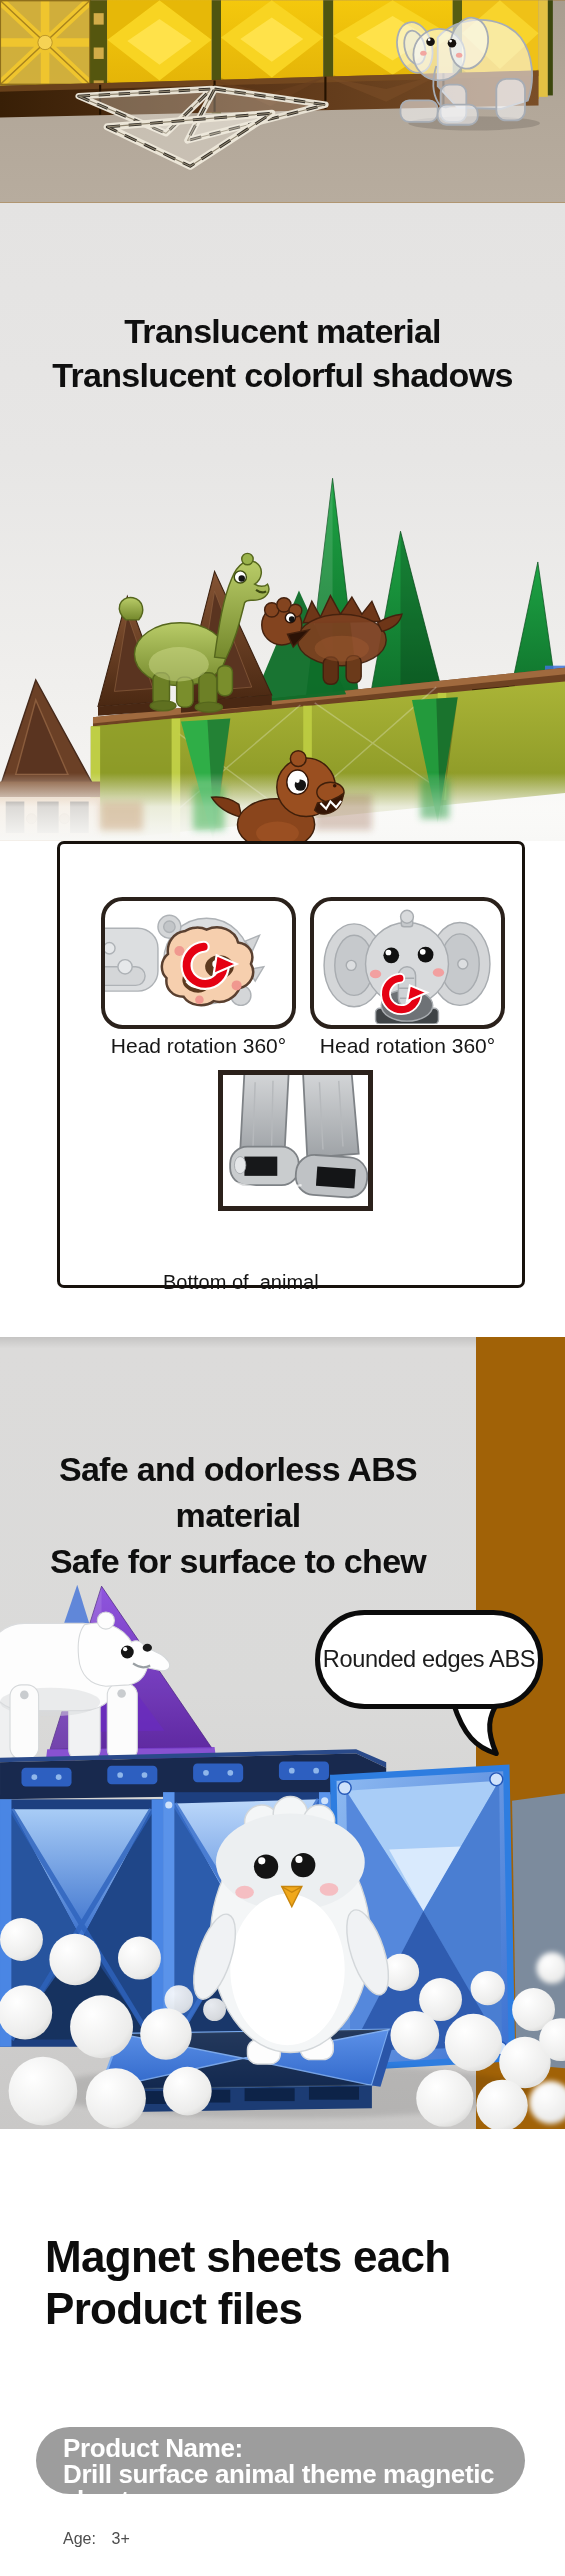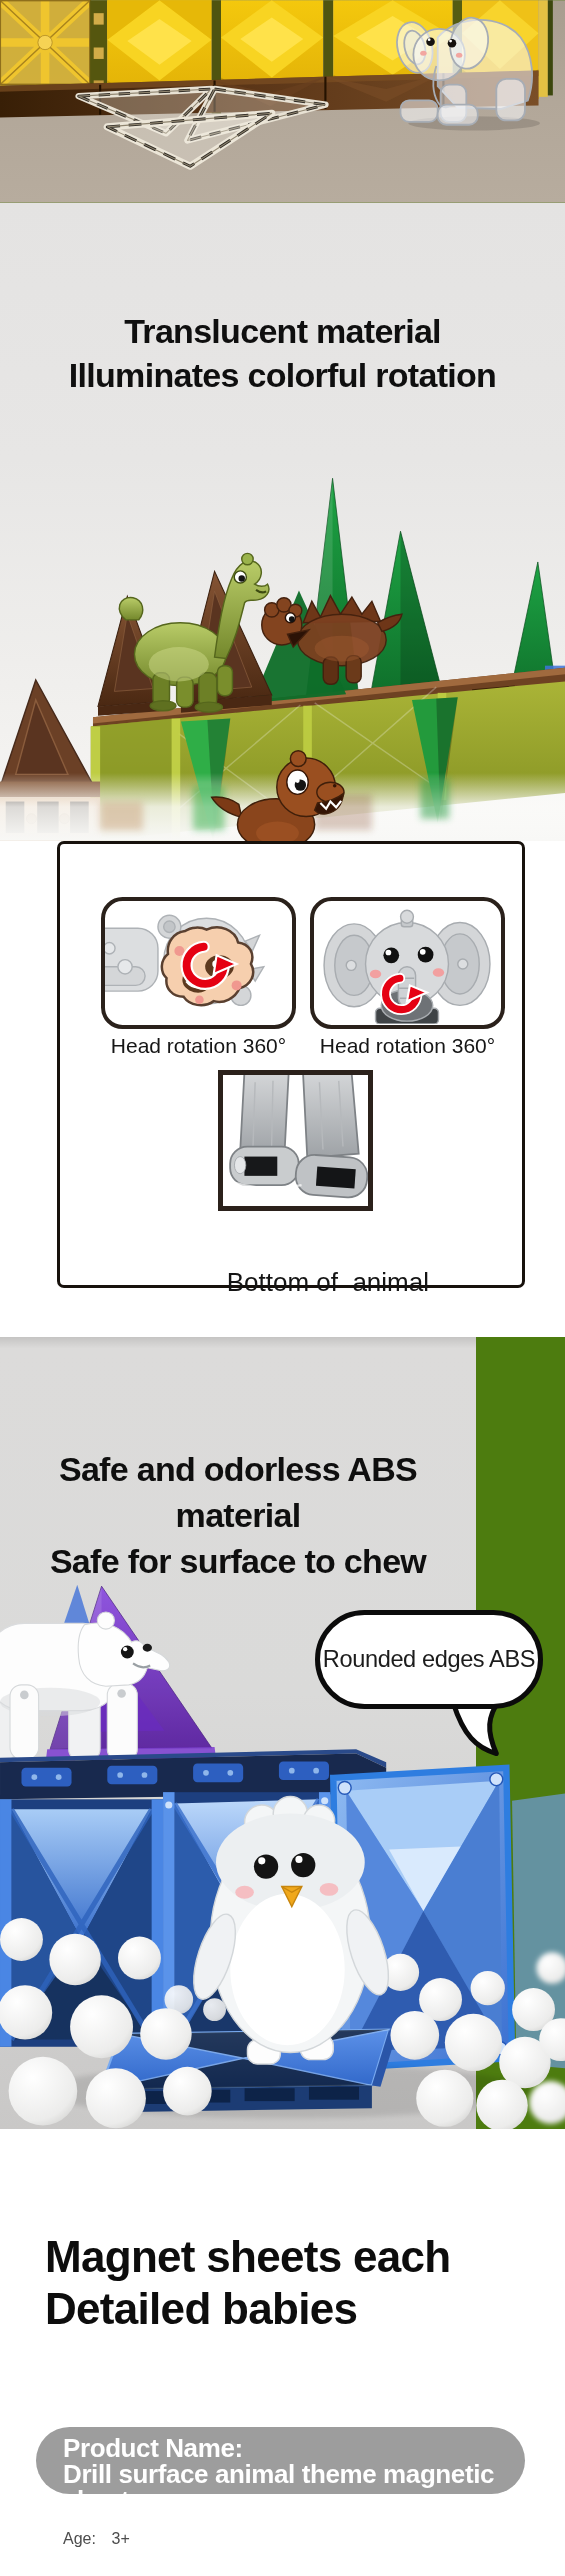--- a/index.html
+++ b/index.html
@@ -1,16 +1,16 @@
 <!DOCTYPE html>
 <html style="font-size:11.4px"><head>
 <meta charset="utf-8">
 <style>
   html,body{margin:0;padding:0;background:#fff;}
-  .page{position:relative;width:565px;height:2576px;overflow:hidden;background:#4d7c0f;
+  .page{position:relative;width:565px;height:2576px;overflow:hidden;background:#a16207;
         font-family:"Liberation Sans",sans-serif;}
   .abs{position:absolute;}
   svg{display:block;}
 
   
   #sec-hero{left:0;top:0;width:565px;height:203px;}
 
   
   #sec-translucent{left:0;top:203px;width:565px;height:638px;
      background:linear-gradient(180deg,#e4e3e2 0%,#e7e6e5 40%,#efeeec 72%,#f7f6f4 100%);}
@@ -23,22 +23,22 @@
   #sec-box{left:0;top:841px;width:565px;height:496px;background:#fff;}
   .feature-box{left:57px;top:0;width:468px;height:447px;box-sizing:border-box;
      border:3.6px solid #17110c;border-radius:7px;background:#fff;}
   .feature-card{box-sizing:border-box;border:4.3px solid #2a211b;border-radius:21.5px;
      overflow:hidden;background:#fff;}
   #card-monkey{left:41px;top:53px;width:195px;height:132px;}
   #card-elephant{left:250px;top:53px;width:195px;height:132px;}
   .card-label{top:190px;width:195px;text-align:center;font-size:21px;color:#161616;}
   #feet-box{left:158px;top:226px;width:155px;height:141px;box-sizing:border-box;
      border:5px solid #2b211b;background:#fff;overflow:hidden;}
-  #feet-caption{left:83px;top:378px;width:286px;text-align:right;
-     font-size:26px;line-height:24px;color:#141414;white-space:pre;}
+  #feet-caption{left:103px;top:378px;width:286px;text-align:left;
+     font-size:20px;line-height:24px;color:#141414;white-space:pre;}
 
   
   #sec-abs{left:0;top:1337px;width:476px;height:792px;
      background:linear-gradient(180deg,#c5c4c3 0px,#dcdbda 11.4px,#dadad9 45%,#d2d1d0 75%,#c9c8c7 100%);}
   #sec-abs .big-heading{padding-top:109px;line-height:46px;}
   #polar-scene{left:0;top:202px;width:565px;height:590px;}
   #speech-bubble{left:315px;top:273px;width:228px;height:99px;box-sizing:border-box;
      border:5px solid #0b0b0b;border-radius:50px;background:#fff;
      display:flex;align-items:center;justify-content:center;
      font-size:23.6px;color:#1c1c1c;letter-spacing:-0.4px;}
@@ -169,21 +169,21 @@
         <circle cx="630" cy="57" r="2" fill="#fff" stroke="none"></circle>
         <ellipse cx="592" cy="74" rx="4.5" ry="3.5" fill="#f2a6a0" stroke="none"></ellipse>
         <ellipse cx="642" cy="77" rx="4.5" ry="3.5" fill="#f2a6a0" stroke="none"></ellipse>
       </g>
     </svg>
   </div>
 
   <div class="abs" id="sec-translucent">
     <div class="big-heading">
       <div>Translucent material</div>
-      <div>Illuminates colorful rotation</div>
+      <div>Translucent colorful shadows</div>
     </div>
     <svg class="abs" id="dino-scene" viewBox="0 0 790 545">
       <defs>
         <linearGradient id="gTri" x1="0" y1="0" x2="0" y2="1">
           <stop offset="0" stop-color="#1da344"></stop>
             <stop offset="1" stop-color="#0a5c21"></stop>
         </linearGradient>
         <linearGradient id="olive" x1="0" y1="0" x2="0" y2="1">
           <stop offset="0" stop-color="#aab437"></stop>
             <stop offset="1" stop-color="#7e8c1f"></stop>
@@ -601,21 +601,21 @@
     </svg>
 
     <div class="abs" id="speech-bubble">
       <span>Rounded edges ABS</span>
     </div>
   </div>
 
   <div class="abs" id="sec-details">
     <div class="abs" id="details-heading">
       <div>Magnet sheets each</div>
-      <div>Detailed babies</div>
+      <div>Product files</div>
     </div>
     <div class="abs" id="product-pill">
       <div>Product Name:</div>
       <div>Drill surface animal theme magnetic sheet</div>
     </div>
     <div class="abs" id="age-row">
       <span>Age:</span><span class="val">3+</span>
     </div>
   </div>
 

